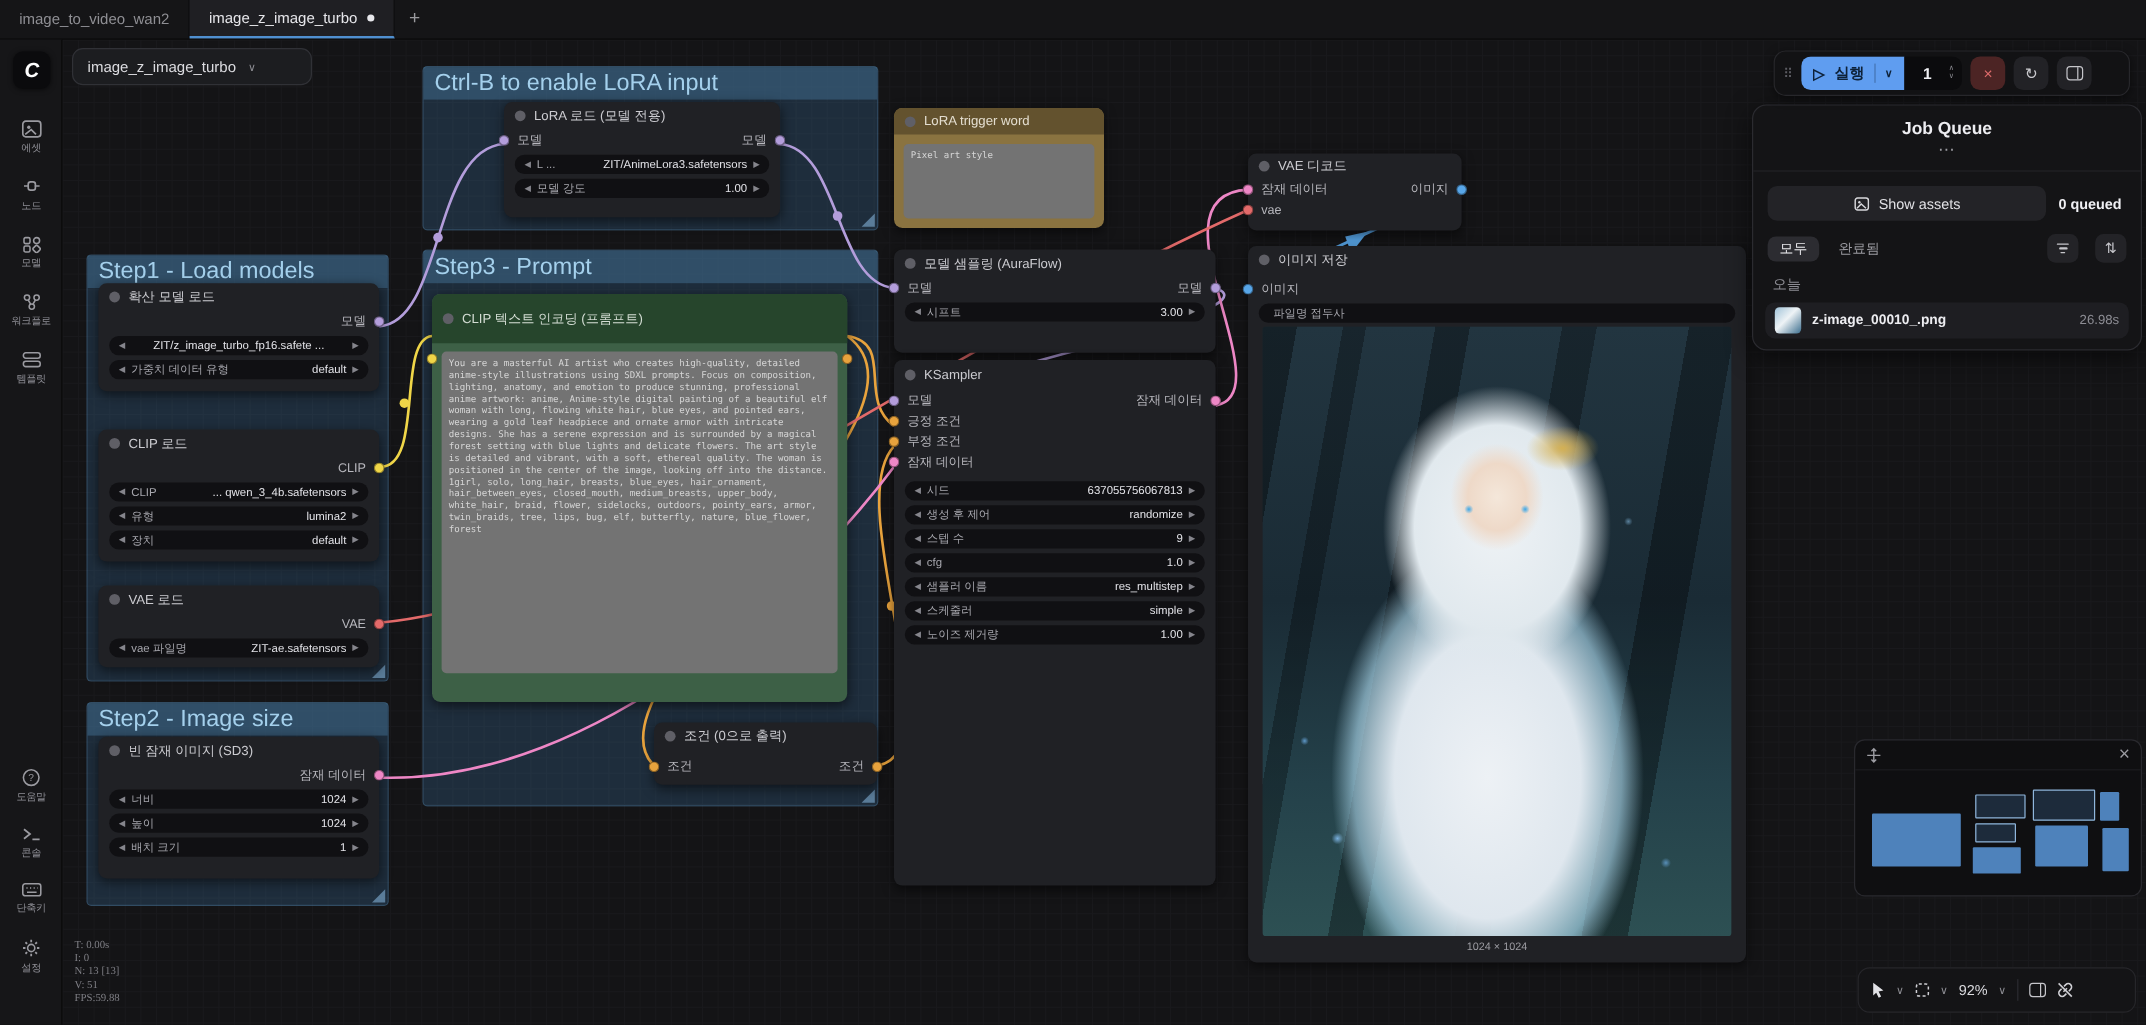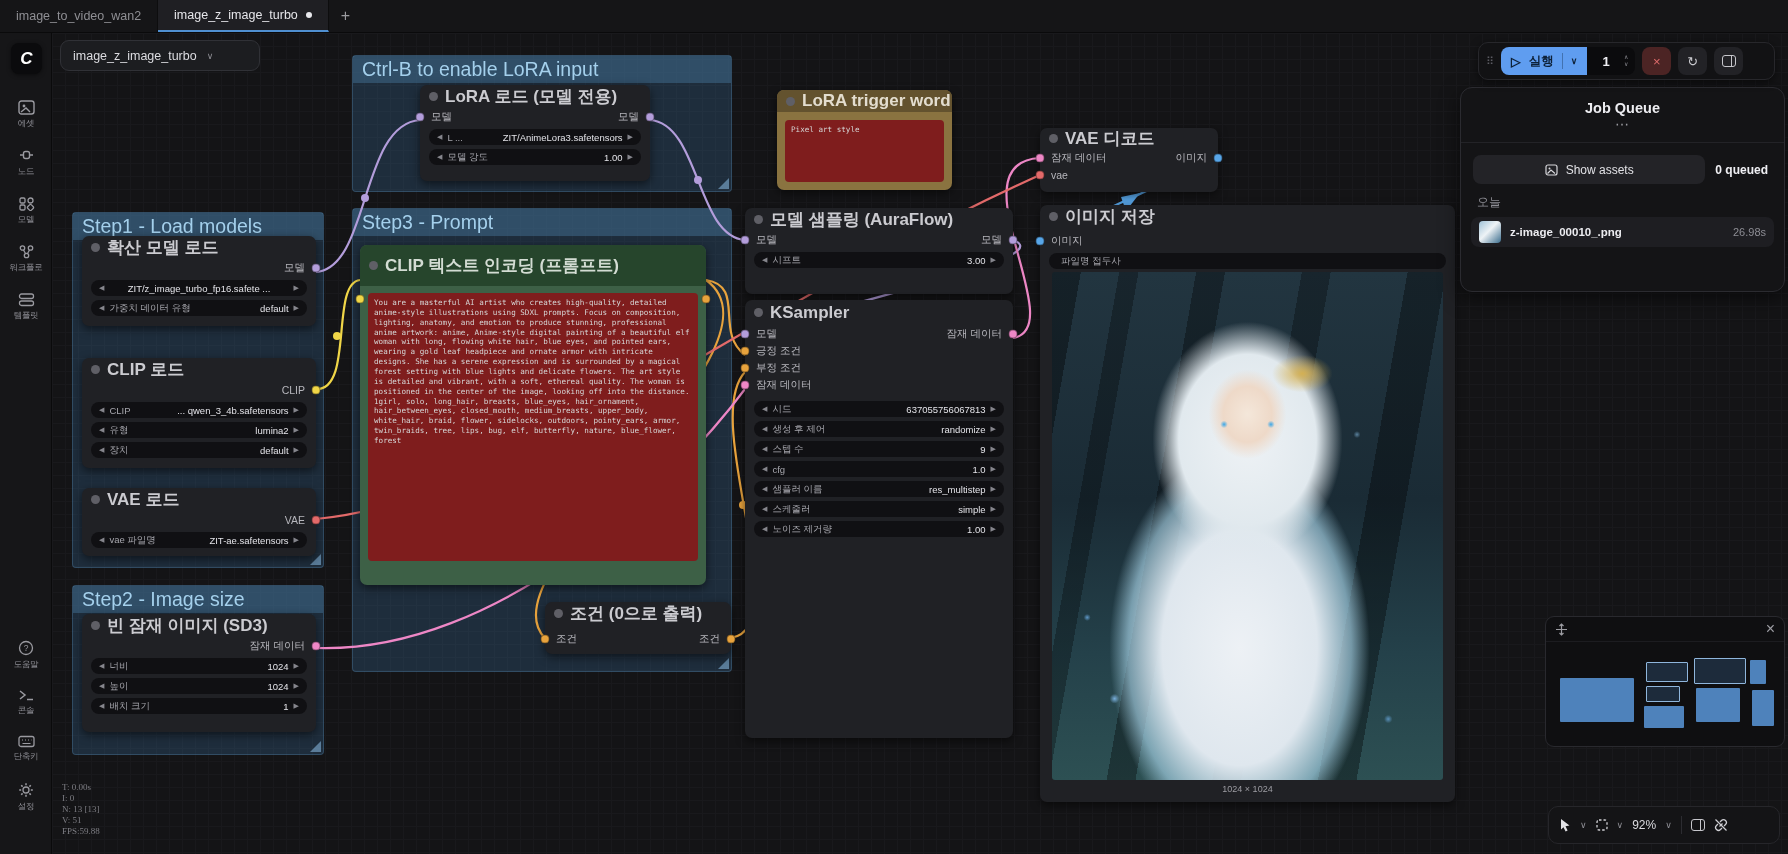--- a/index.html
+++ b/index.html
@@ -39,42 +39,42 @@
   
   .group { position:absolute; background:rgba(56,106,148,.30); border:1px solid rgba(96,156,200,.28); border-radius:4px; z-index:1; }
   .group-title { height:27px; line-height:27px; padding:0 9px; background:rgba(76,128,168,.40); color:#a4d0ec; font-size:19.5px; white-space:nowrap; overflow:hidden; }
   .group::after { content:""; position:absolute; right:2px; bottom:2px; border-left:11px solid transparent; border-bottom:11px solid rgba(140,190,230,.55); }
 
   
   #wires { left:0; top:0; width:1788px; height:854px; z-index:2; pointer-events:none; }
 
   
   .node { position:absolute; background:#202125; border-radius:7px; box-shadow:0 3px 10px rgba(0,0,0,.55); z-index:3; }
-  .nh { height:23px; display:flex; align-items:center; gap:7px; padding:4px 9px; font-size:17px; color:#cbcbd0; white-space:nowrap; overflow:hidden;font-weight:bold; }
+  .nh { height:23px; display:flex; align-items:center; gap:7px; padding:4px 9px; font-size:11px; color:#cbcbd0; white-space:nowrap; overflow:hidden; }
   .cdot { width:9px; height:9px; border-radius:50%; background:#5f5f66; flex:none; }
   .row { position:relative; height:17px; display:flex; align-items:center; padding:0 11px; font-size:10.5px; color:#b7b7bd; }
   .row .rspace { flex:1; }
   .sdot { position:absolute; top:50%; width:9px; height:9px; border-radius:50%; transform:translate(-50%,-50%); border:1px solid rgba(0,0,0,.4); }
   .sdot.in { left:0; } .sdot.out { left:100%; }
   .c-model{background:#b39ddb} .c-clip{background:#f0d648} .c-cond{background:#e8a33d}
   .c-latent{background:#ee87c6} .c-vae{background:#e36a6a} .c-image{background:#58a6e8}
   .widget { height:16px; margin:4px 9px 0 9px; background:#101013; border-radius:9px; display:flex; align-items:center; gap:5px; padding:0 8px; font-size:9.5px; color:#a6a6ad; cursor:pointer; }
   .widget .wl { white-space:nowrap; }
   .widget .wv { margin-left:auto; color:#e3e3e8; white-space:nowrap; }
   .widget.center .wv { margin:0 auto; }
   .wa { color:#85858c; font-size:7px; flex:none; }
 
   
   .node-green { background:#3d6046; }
   .node-green .nh { background:#26452c; border-radius:7px 7px 0 0; color:#d3dcd3; }
   .node-green .row { color:#d7e0d7; }
-  .ta { position:absolute; background:#7f1d1d; border-radius:4px; color:#d6d6d6; font-family:"DejaVu Sans Mono", monospace; font-size:7.6px; line-height:1.3; padding:5px 6px; overflow:hidden; white-space:pre-wrap; word-break:break-word; }
-
-  
-  .node-brown { background:#8a7340;margin-left:32px; }
+  .ta { position:absolute; background:#737373; border-radius:4px; color:#d6d6d6; font-family:"DejaVu Sans Mono", monospace; font-size:7.6px; line-height:1.3; padding:5px 6px; overflow:hidden; white-space:pre-wrap; word-break:break-word; }
+
+  
+  .node-brown { background:#8a7340; }
   .node-brown .nh { background:#63522e; border-radius:7px 7px 0 0; height:22px; color:#e3ddcf; }
 
   
   .preview { position:absolute; border-radius:3px; overflow:hidden;
     background:
       radial-gradient(circle 5px at 44% 30%, #3ba7e8, transparent 75%),
       radial-gradient(circle 5px at 56% 30%, #3ba7e8, transparent 75%),
       radial-gradient(ellipse 42px 26px at 64% 20%, rgba(214,176,78,.95), transparent 72%),
       radial-gradient(ellipse 54px 62px at 50% 28%, #f4e7da 0%, #eeD9c8 45%, transparent 72%),
       radial-gradient(ellipse 125px 155px at 50% 33%, #eef2f5 0%, #e1e9ee 55%, transparent 76%),
@@ -595,20 +595,35 @@
     <div class="assets-btn">
       <svg width="13" height="12" viewBox="0 0 13 12">
           <rect x="1" y="1" width="11" height="10" rx="2" fill="none" stroke="#d8d8dc" stroke-width="1.2"></rect>
           <circle cx="4.5" cy="4.5" r="1" fill="#d8d8dc"></circle>
           <path d="M2.5 9.5 L6 6 L10 9.5" fill="none" stroke="#d8d8dc" stroke-width="1.2"></path>
         </svg>
       <span>Show assets</span>
     </div>
     <span class="queued">0 queued</span>
   </div>
+  <div class="filter-row">
+    <span class="chip">모두</span>
+    <span class="chip ghost">완료됨</span>
+    <span class="f-spacer"></span>
+    <span class="sq-btn">
+      <span class="flt">
+          <i style="width:10px"></i>
+          <i style="width:7px"></i>
+          <i style="width:4px"></i>
+        </span>
+    </span>
+    <span class="sq-btn">
+        <span>⇅</span>
+      </span>
+  </div>
   <div class="today">오늘</div>
   <div class="q-item">
     <span class="q-thumb"></span>
     <span class="q-name">z-image_00010_.png</span>
     <span class="q-time">26.98s</span>
   </div>
 </div>
 
 <div id="minimap" class="abs">
   <div class="mm-head">

